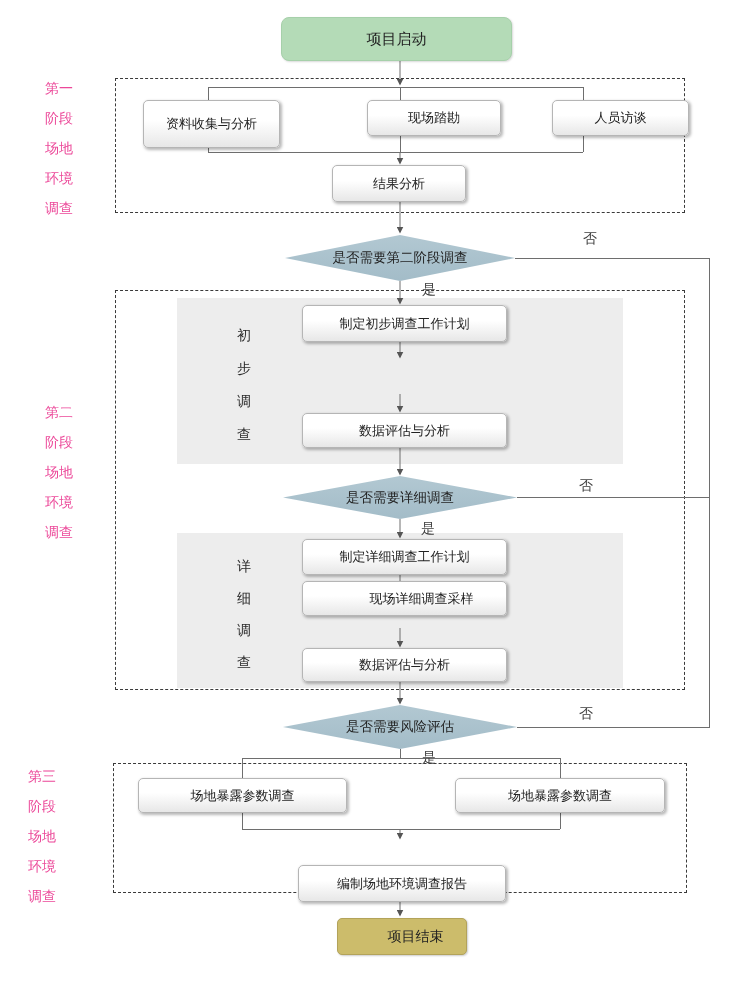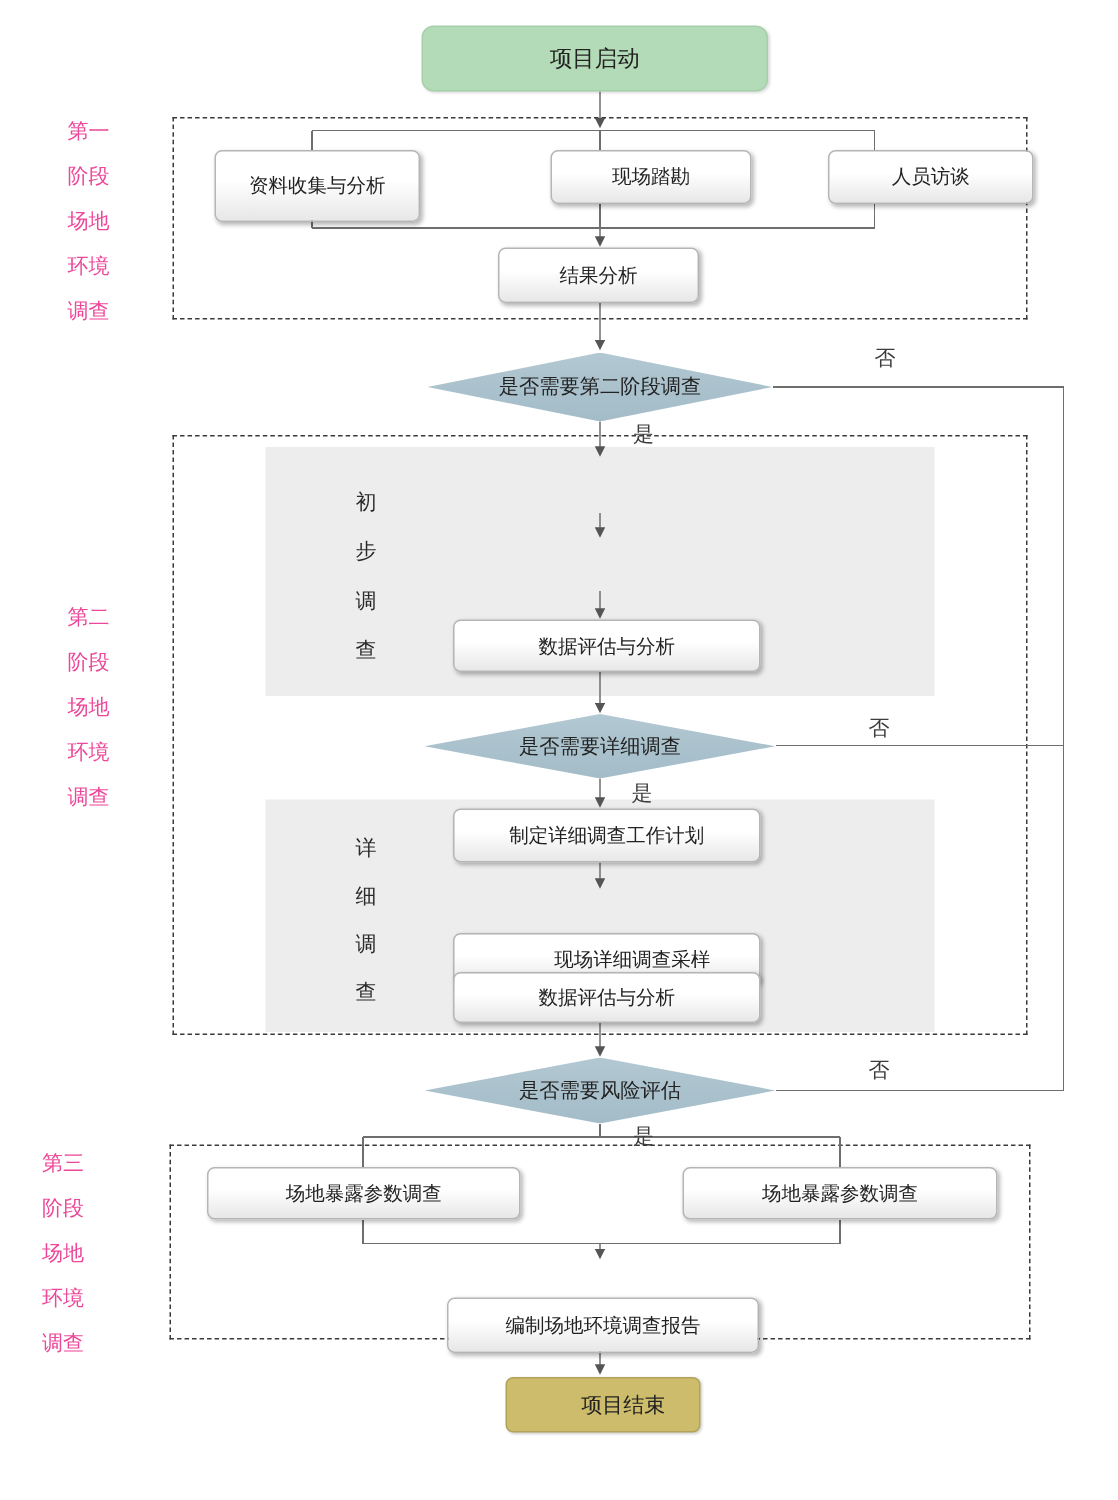--- a/index.html
+++ b/index.html
@@ -86,24 +86,25 @@
     <div class="group dashed" style="left: 115px; top: 290px; width: 570px; height: 400px;"></div>
     <div class="group dashed" style="left: 113px; top: 763px; width: 574px; height: 130px;"></div>
     <div class="group gray" style="left: 177px; top: 298px; width: 446px; height: 166px;"></div>
     <div class="group gray" style="left: 177px; top: 533px; width: 446px; height: 155px;"></div>
     <div class="node start" style="left: 281px; top: 17px; width: 231px; height: 44px;">项目启动</div>
     <div class="node process" style="left: 143px; top: 100px; width: 137px; height: 48px;">资料收集与分析</div>
     <div class="node process" style="left: 332px; top: 100px; width: 134px; height: 36px; margin-left: 35px;">现场踏勘</div>
     <div class="node process" style="left: 513px; top: 100px; width: 137px; height: 36px; margin-left: 39px;">人员访谈</div>
     <div class="node process" style="left: 332px; top: 165px; width: 134px; height: 37px;">结果分析</div>
     <div class="node decision" style="left: 285px; top: 235px; width: 230px; height: 46px;">是否需要第二阶段调查</div>
+    <div class="node process" style="left: 302px; top: 305px; width: 205px; height: 37px;">制定初步调查工作计划</div>
     <div class="node process" style="left: 302px; top: 413px; width: 205px; height: 35px;">数据评估与分析</div>
     <div class="node decision" style="left: 283px; top: 476px; width: 234px; height: 43px;">是否需要详细调查</div>
     <div class="node process" style="left: 302px; top: 539px; width: 205px; height: 36px;">制定详细调查工作计划</div>
-    <div class="node process" style="left: 302px; top: 622px; width: 205px; height: 35px; padding-left: 34px;">现场详细调查采样</div>
+    <div class="node process" style="left: 302px; top: 581px; width: 205px; height: 35px; padding-left: 34px;">现场详细调查采样</div>
     <div class="node process" style="left: 302px; top: 648px; width: 205px; height: 34px;">数据评估与分析</div>
     <div class="node decision" style="left: 283px; top: 705px; width: 234px; height: 44px;">是否需要风险评估</div>
     <div class="node process" style="left: 138px; top: 778px; width: 209px; height: 35px;">场地暴露参数调查</div>
     <div class="node process" style="left: 455px; top: 778px; width: 210px; height: 35px;">场地暴露参数调查</div>
     <div class="node process" style="left: 298px; top: 865px; width: 208px; height: 37px;">编制场地环境调查报告</div>
     <div class="node end" style="left: 337px; top: 918px; width: 130px; height: 37px; padding-left: 27px;">项目结束</div>
     <div class="side-label" style="left: 43px; top: 74px;">
       <div>第一</div>
       <div>阶段</div>
       <div>场地</div>

